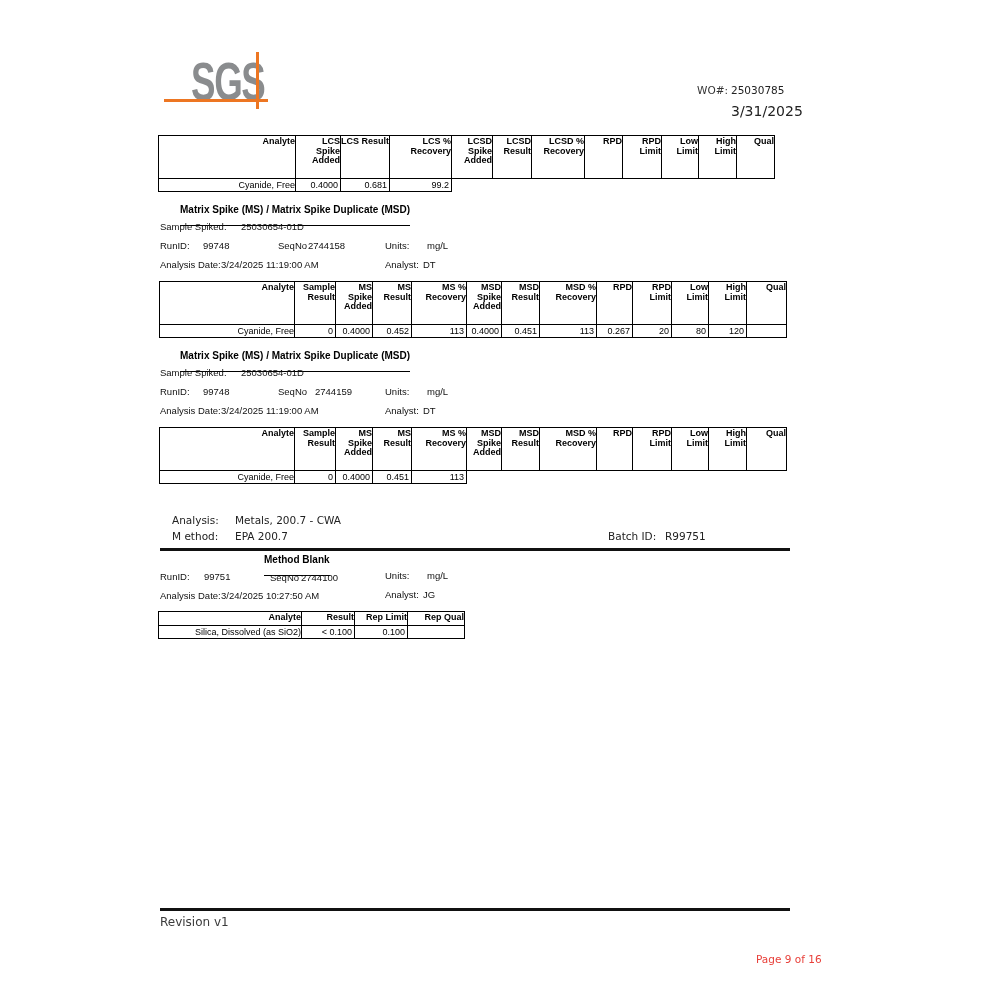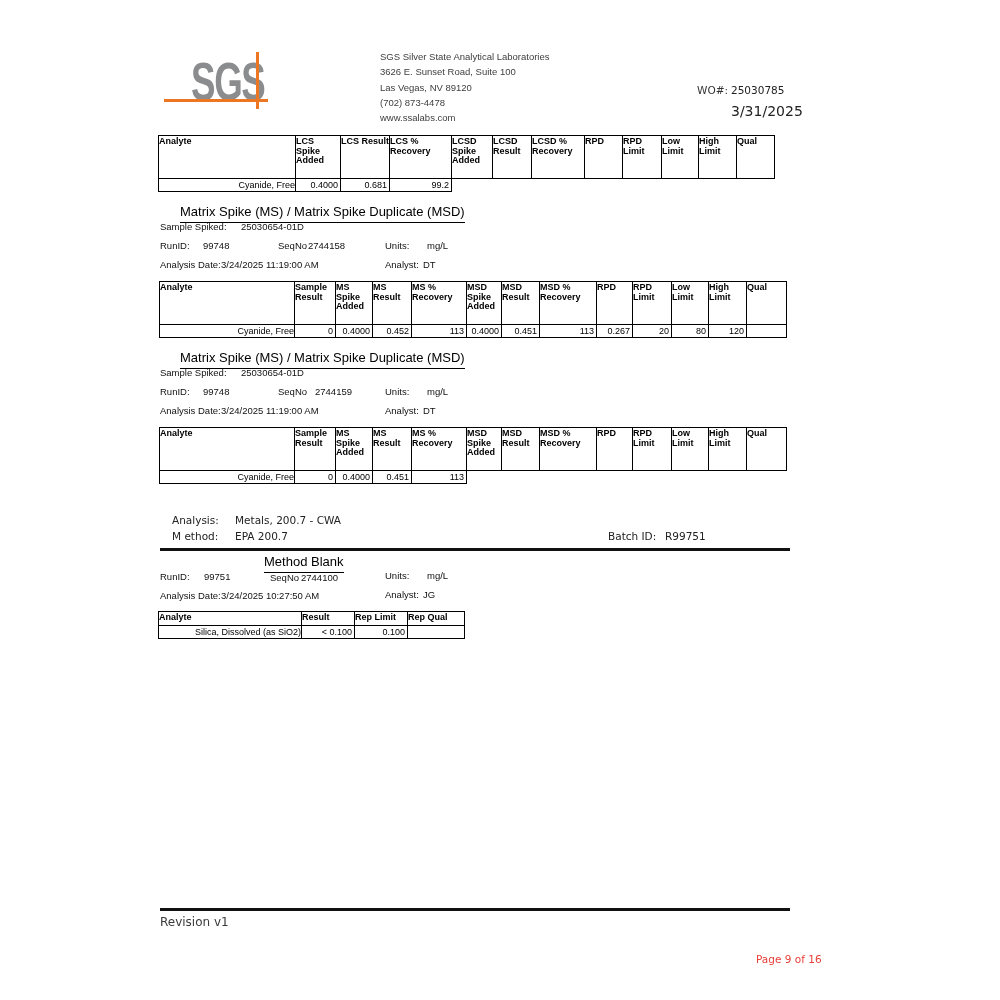--- a/index.html
+++ b/index.html
@@ -22,52 +22,45 @@
 
   
   table.qc{position:absolute;border-collapse:collapse;table-layout:fixed;font-size:9px;color:#000;}
   table.qc td{border:1px solid #000;overflow:visible;padding:0;}
   table.qc tr.h td{height:41px;vertical-align:top;font-weight:bold;padding-top:1px;}
   table.qc tr.h.short td{height:12px;vertical-align:top;}
   table.qc tr.d td{height:12px;vertical-align:middle;}
   table.qc td.nb{border:none;}
   td.al{padding-left:2px !important;text-align:right;margin-top:36px;}
   td.ar{padding-right:2px !important;text-align:right;}
-  .hwrap{display:flex;flex-direction:column;align-items:flex-start;overflow:visible;}
+  .hwrap{display:flex;flex-direction:column;align-items:flex-end;overflow:visible;}
   .hl{white-space:nowrap;line-height:9.5px;}
 
   
   .inf{position:absolute;font-size:9.5px;color:#111;white-space:nowrap;}
-  .sec-title{position:absolute;font-size:13px;font-weight:normal;color:#000;white-space:nowrap;
-             border-bottom:1.5px solid #000;padding-bottom:3px;}
+  .sec-title{position:absolute;font-size:10px;font-weight:bold;color:#000;white-space:nowrap;
+             border-bottom:1.5px solid #000;padding-bottom:10px;}
   .metals{font-family:"DejaVu Sans",sans-serif;font-size:10.5px;color:#222;}
   .rule{position:absolute;background:#111;}
 
   
   .revision{position:absolute;left:160px;top:915px;font-family:"DejaVu Sans",sans-serif;
             font-size:12px;color:#3a3a3a;}
   .pagenum{position:absolute;left:756px;top:953px;font-family:"DejaVu Sans",sans-serif;
            font-size:10.5px;color:#e8403a;}
 </style>
 </head>
 <body>
 
 <div class="page">
 
   <div class="logo-text">SGS</div>
   <div class="logo-hline"></div>
   <div class="logo-vline"></div>
 
-  <div class="address">
-    <div>SGS Silver State Analytical Laboratories</div>
-    <div>3626 E. Sunset Road, Suite 100</div>
-    <div>Las Vegas, NV 89120</div>
-    <div>(702) 873-4478</div>
-    <div>www.ssalabs.com</div>
-  </div>
 
   <div class="wo-label">WO#:</div>
   <div class="wo-number">25030785</div>
   <div class="report-date">3/31/2025</div>
 
   <table class="qc" style="left:158px;top:135px;">
     <colgroup>
       <col style="width:137px">
         <col style="width:45px">
         <col style="width:48px">

